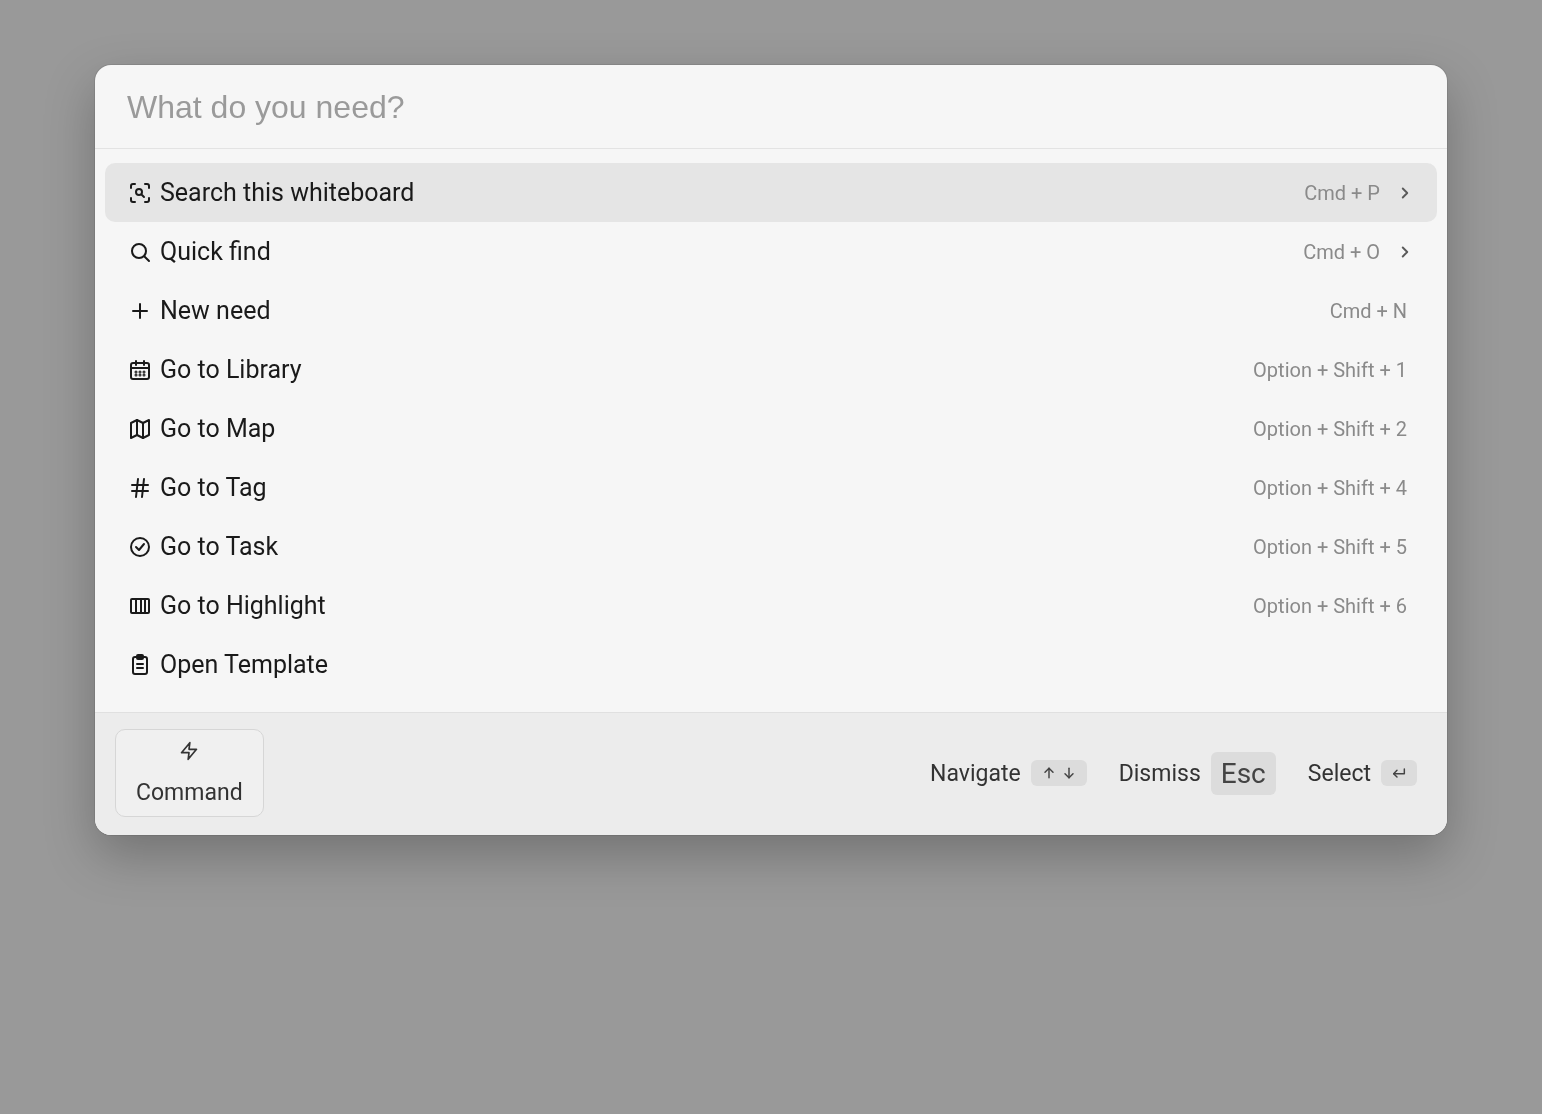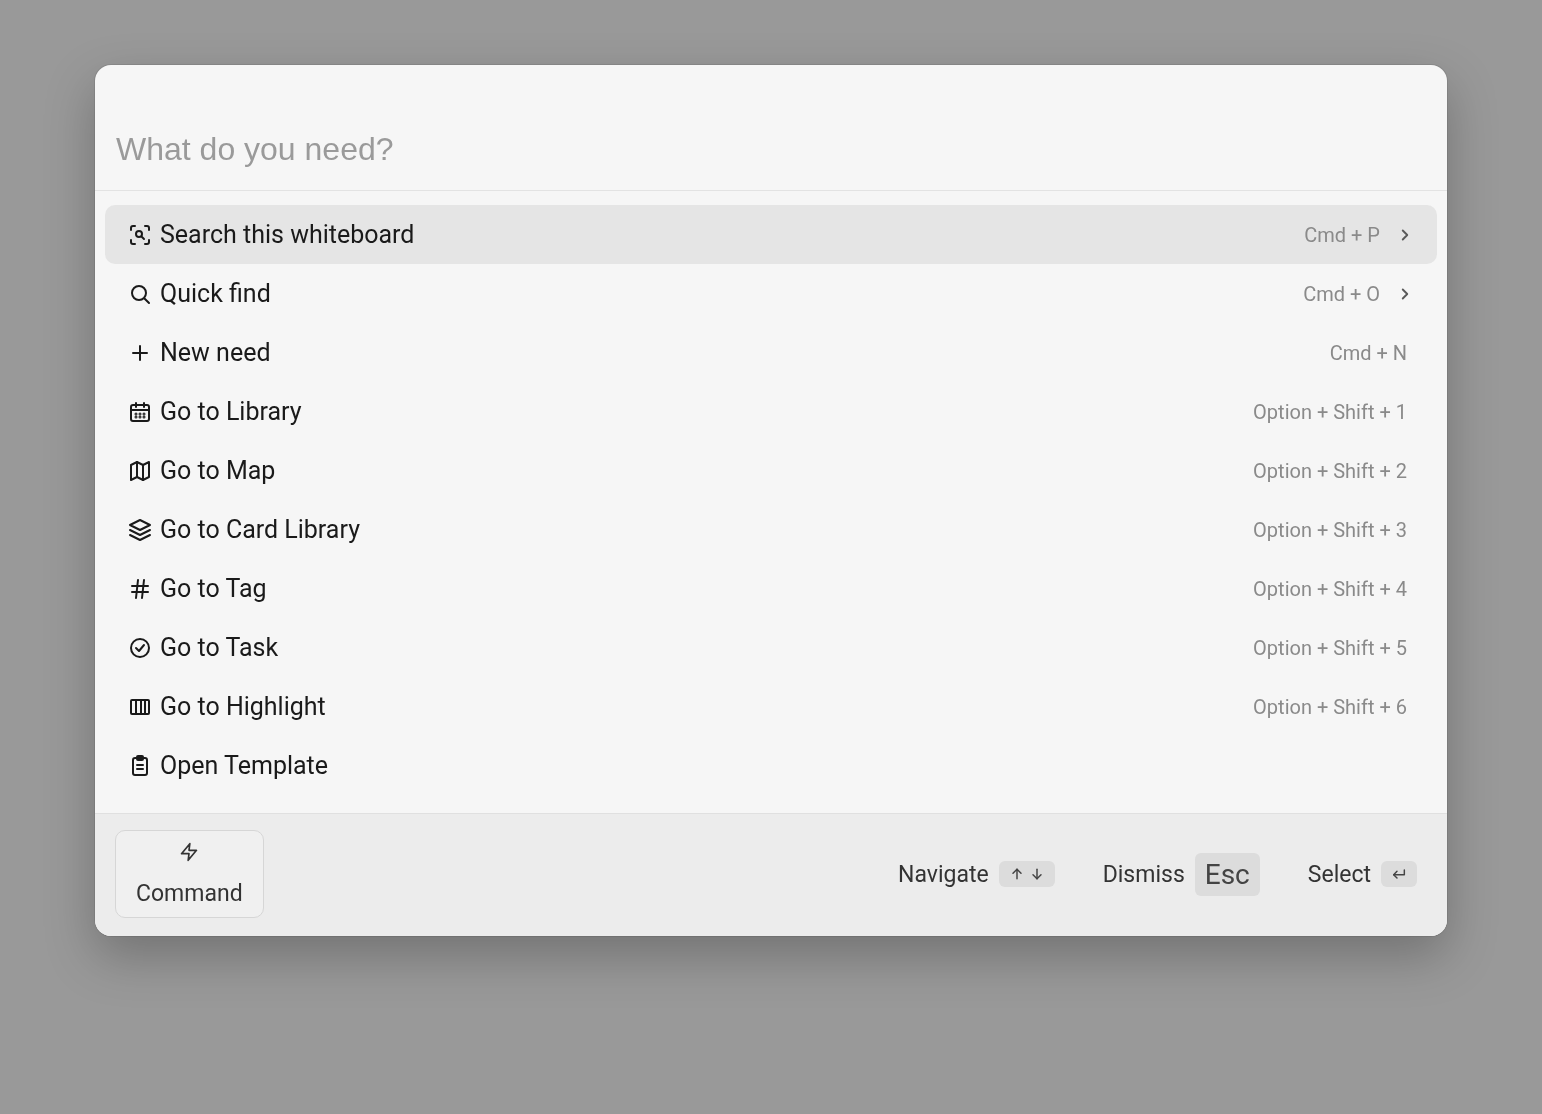--- a/index.html
+++ b/index.html
@@ -20,23 +20,22 @@
     .palette {
       width: 1352px;
       background: #f6f6f6;
       border-radius: 16px;
       box-shadow: 0 0 0 1px rgba(0,0,0,0.08), 0 20px 50px rgba(0,0,0,0.25);
       overflow: hidden;
       display: flex;
       flex-direction: column;
     }
     .search-row {
-      padding: 24px 32px 22px 21px;
+      padding: 24px 32px 22px 32px;
       border-bottom: 1px solid #e3e3e3;
-      margin-top: 42px;
     }
     .search-input {
       width: 100%;
       border: none;
       background: transparent;
       font-size: 32px;
       color: #1a1a1a;
       outline: none;
       font-weight: 400;
     }
@@ -135,21 +134,21 @@
     }
     .footer-spacer {
       flex: 1;
     }
     .hint {
       display: inline-flex;
       align-items: center;
       gap: 10px;
       font-size: 23px;
       color: #333;
-      margin-left: 48px;
+      margin-left: 32px;
     }
     .key {
       display: inline-flex;
       align-items: center;
       justify-content: center;
       background: #dcdcdc;
       border-radius: 6px;
       padding: 5px 10px;
       font-size: 28px;
       color: #444;
@@ -248,31 +247,20 @@
         <svg viewBox="0 0 24 24">
             <polygon points="3 6 9 3 15 6 21 3 21 18 15 21 9 18 3 21"></polygon>
             <path d="M9 3v15"></path>
             <path d="M15 6v15"></path>
           </svg>
       </span>
       <span class="item-label">Go to Map</span>
       <span class="item-shortcut">Option + Shift + 2</span>
     </div>
 
-    <div class="item">
-      <span class="item-icon">
-        <svg viewBox="0 0 24 24">
-            <polygon points="12 2 2 7 12 12 22 7"></polygon>
-            <polyline points="2 12 12 17 22 12"></polyline>
-            <polyline points="2 17 12 22 22 17"></polyline>
-          </svg>
-      </span>
-      <span class="item-label">Go to Card Library</span>
-      <span class="item-shortcut">Option + Shift + 3</span>
-    </div>
 
     <div class="item">
       <span class="item-icon">
         <svg viewBox="0 0 24 24">
             <path d="M4 9h16"></path>
             <path d="M4 15h16"></path>
             <path d="M10 3 8 21"></path>
             <path d="M16 3 14 21"></path>
           </svg>
       </span>

